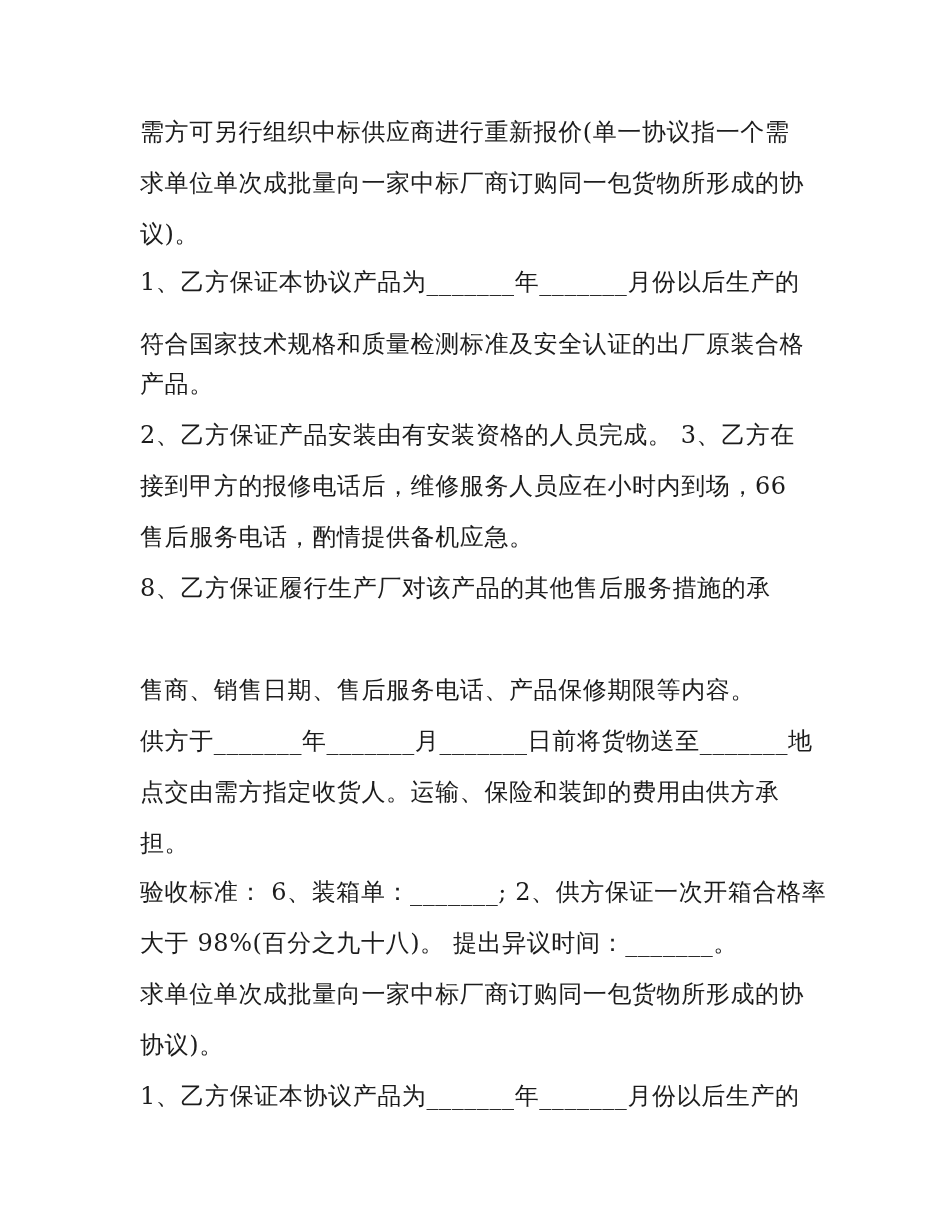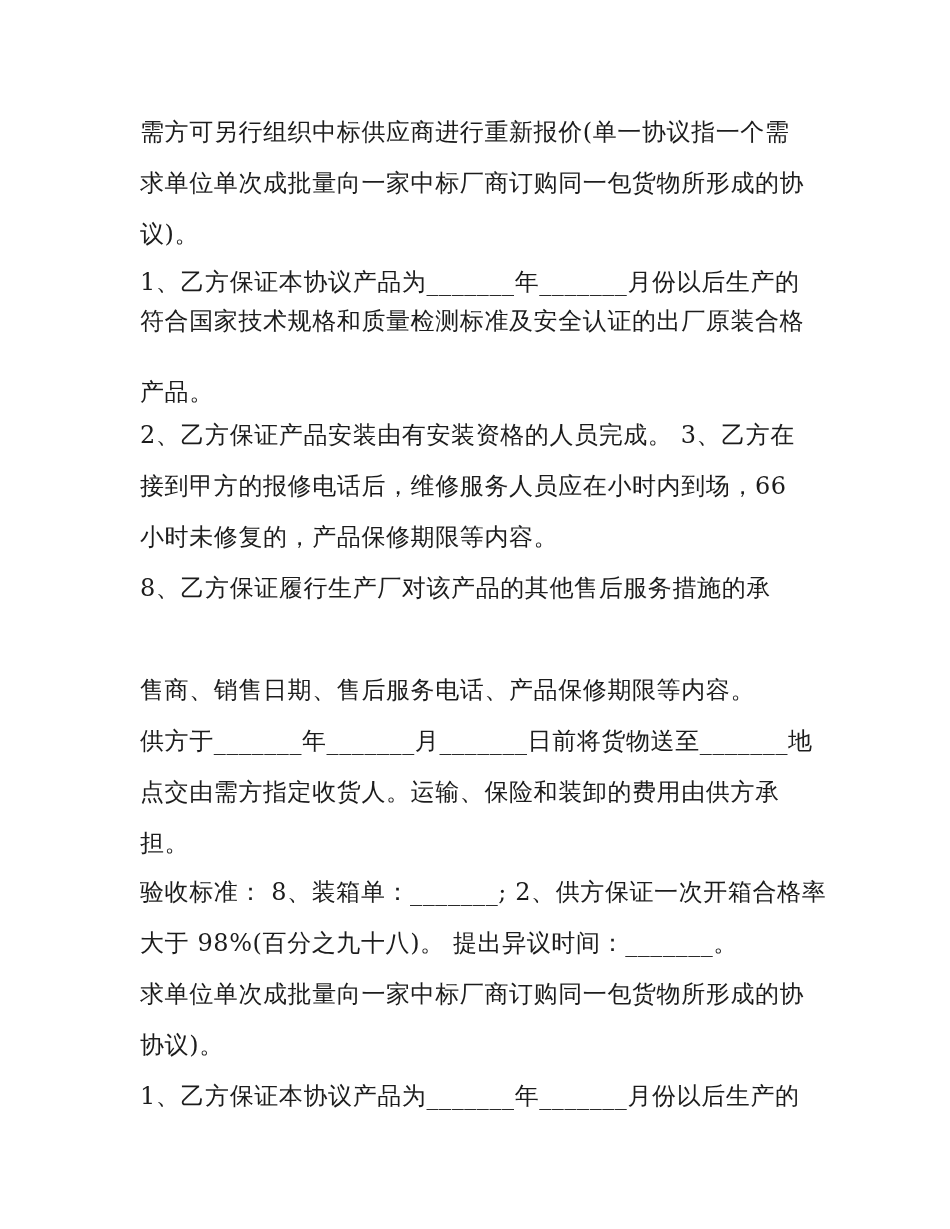--- a/index.html
+++ b/index.html
@@ -34,28 +34,28 @@
     }
   </style>
 </head>
 <body>
 
 <div class="page">
   <div class="line" style="top:116px">需方可另行组织中标供应商进行重新报价(单一协议指一个需</div>
   <div class="line" style="top:167px">求单位单次成批量向一家中标厂商订购同一包货物所形成的协</div>
   <div class="line" style="top:218px">议)。</div>
   <div class="line" style="top:266px">1、乙方保证本协议产品为_______年_______月份以后生产的</div>
-  <div class="line" style="top:305px">符合国家技术规格和质量检测标准及安全认证的出厂原装合格</div>
-  <div class="line" style="top:376px">产品。</div>
+  <div class="line" style="top:328px">符合国家技术规格和质量检测标准及安全认证的出厂原装合格</div>
+  <div class="line" style="top:368px">产品。</div>
   <div class="line" style="top:419px">2、乙方保证产品安装由有安装资格的人员完成。 3、乙方在</div>
   <div class="line" style="top:470px">接到甲方的报修电话后，维修服务人员应在小时内到场，66</div>
-  <div class="line" style="top:521px">小时未修复的，产品保修期限等内容。</div>
+  <div class="line" style="top:521px">售后服务电话，酌情提供备机应急。</div>
   <div class="line" style="top:572px">8、乙方保证履行生产厂对该产品的其他售后服务措施的承</div>
   <div class="line" style="top:674px">售商、销售日期、售后服务电话、产品保修期限等内容。</div>
   <div class="line" style="top:776px">点交由需方指定收货人。运输、保险和装卸的费用由供方承</div>
   <div class="line" style="top:725px">供方于_______年_______月_______日前将货物送至_______地</div>
   <div class="line" style="top:827px">担。</div>
-  <div class="line" style="top:876px">验收标准： 8、装箱单：_______; 2、供方保证一次开箱合格率</div>
+  <div class="line" style="top:876px">验收标准： 6、装箱单：_______; 2、供方保证一次开箱合格率</div>
   <div class="line" style="top:927px">大于 98%(百分之九十八)。 提出异议时间：_______。</div>
   <div class="line" style="top:978px">求单位单次成批量向一家中标厂商订购同一包货物所形成的协</div>
   <div class="line" style="top:1029px">协议)。</div>
   <div class="line" style="top:1080px">1、乙方保证本协议产品为_______年_______月份以后生产的</div>
 </div>
 
 </body></html>

